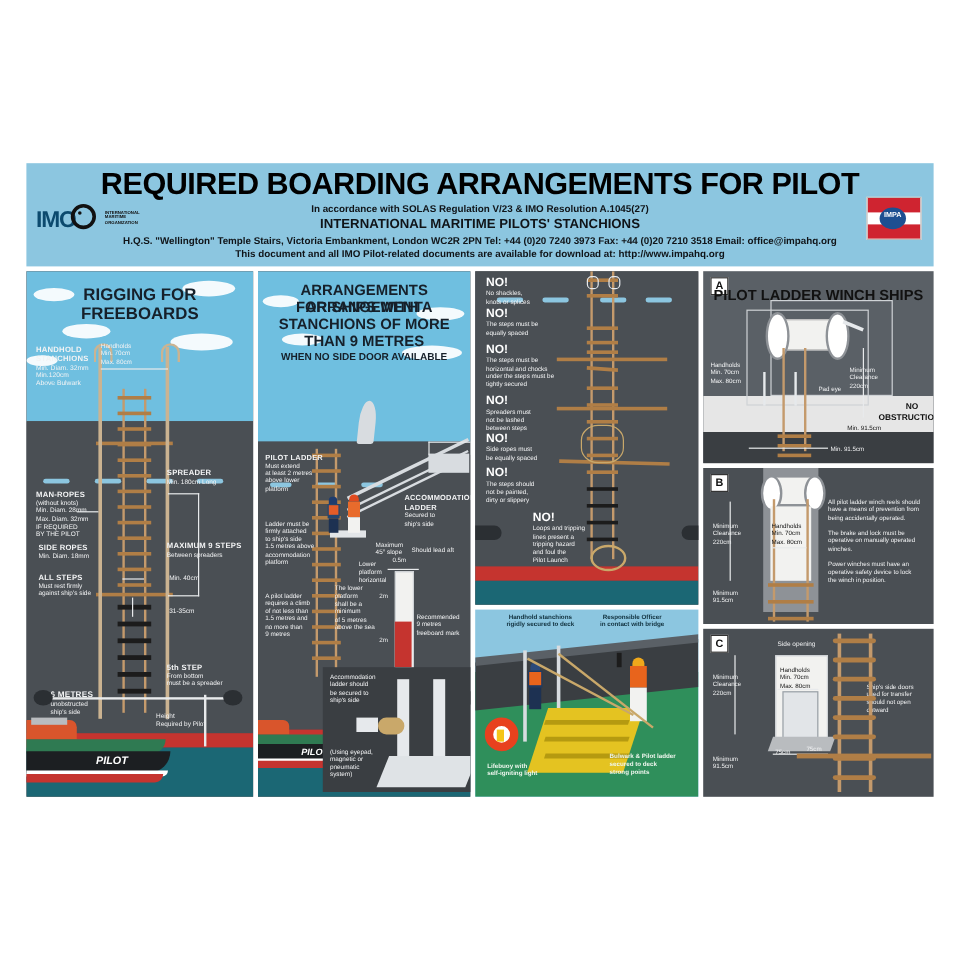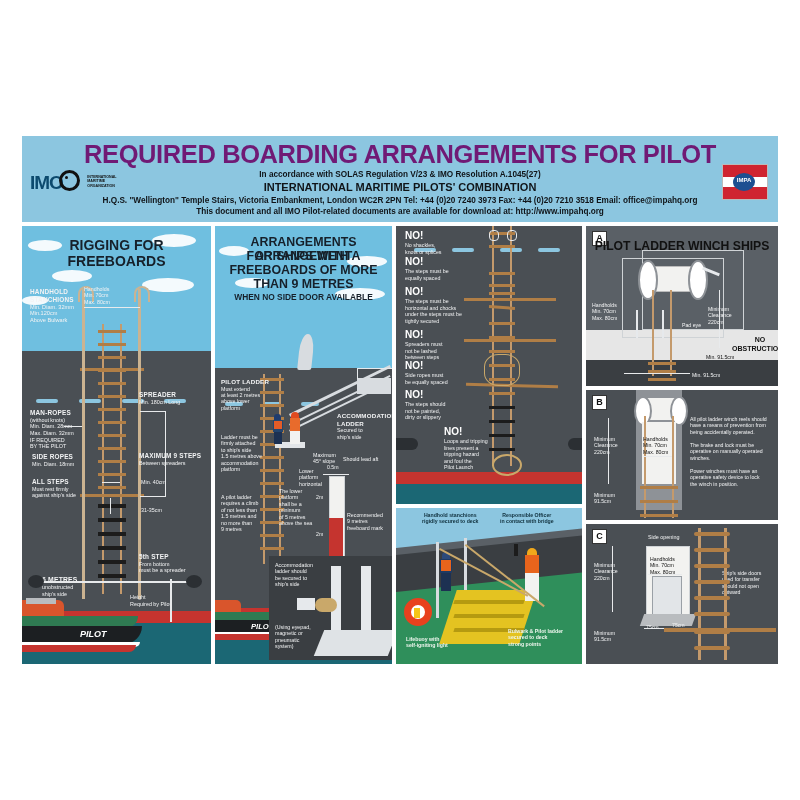--- a/index.html
+++ b/index.html
@@ -11,21 +11,21 @@
   }
   .poster{position:absolute;left:22px;top:136px;width:756px;height:528px;}
 
   
   .header{
     position:absolute;left:0;top:0;width:756px;height:86px;
     background:#8cc6e0;box-sizing:border-box;
   }
   .hdr-title{
     position:absolute;left:0;top:4px;width:756px;text-align:center;
-    font-size:25.5px;font-weight:bold;letter-spacing:-0.4px;color:#701a75;
+    font-size:25.5px;font-weight:bold;letter-spacing:-0.4px;color:#000000;
     font-family:"Liberation Sans", sans-serif;
   }
   .hdr-sub1{position:absolute;left:0;top:34px;width:756px;text-align:center;font-size:8.2px;font-weight:bold;color:#101418;}
   .hdr-sub2{position:absolute;left:0;top:45px;width:756px;text-align:center;font-size:11px;font-weight:bold;color:#101418;}
   .hdr-sub3{position:absolute;left:0;top:60px;width:756px;text-align:center;font-size:8.2px;font-weight:bold;color:#101418;}
   .hdr-sub4{position:absolute;left:0;top:71px;width:756px;text-align:center;font-size:8.2px;font-weight:bold;color:#101418;}
 
   .imo-logo{position:absolute;left:8px;top:34px;width:100px;height:26px;}
   .imo-word{font-size:19px;font-weight:bold;color:#0c4a6e;letter-spacing:-1px;font-family:"Liberation Sans",sans-serif;}
   .imo-ring{display:inline-block;width:15px;height:15px;border:3px solid #111;border-radius:50%;vertical-align:-2px;margin-left:-4px;position:relative;}
@@ -63,21 +63,21 @@
   .photo{position:absolute;overflow:hidden;}
 </style>
 </head>
 <body>
 
 <div class="poster">
 
   <div class="header">
     <div class="hdr-title">REQUIRED BOARDING ARRANGEMENTS FOR PILOT</div>
     <div class="hdr-sub1">In accordance with SOLAS Regulation V/23 &amp; IMO Resolution A.1045(27)</div>
-    <div class="hdr-sub2">INTERNATIONAL MARITIME PILOTS' COMBINATION</div>
+    <div class="hdr-sub2">INTERNATIONAL MARITIME PILOTS' STANCHIONS</div>
     <div class="hdr-sub3">H.Q.S. "Wellington" Temple Stairs, Victoria Embankment, London WC2R 2PN  Tel: +44 (0)20 7240 3973  Fax: +44 (0)20 7210 3518  Email: office@impahq.org</div>
     <div class="hdr-sub4">This document and all IMO Pilot-related documents are available for download at: http://www.impahq.org</div>
 
     <div class="imo-logo">
       <span class="imo-word">IMO</span><span class="imo-ring"></span>
       <span class="imo-sub" style="white-space:pre">INTERNATIONAL
 MARITIME
 ORGANIZATION</span>
     </div>
 
@@ -222,21 +222,21 @@
 
   <div class="panel" style="left:193px;top:90px;width:177px;height:438px;">
     <div class="sky" style="height:142px;"></div>
     <div class="cloud" style="left:4px;top:20px;width:30px;height:10px;"></div>
     <div class="cloud" style="left:132px;top:30px;width:40px;height:11px;"></div>
     <div class="cloud" style="left:20px;top:52px;width:34px;height:10px;"></div>
     <div class="cloud" style="left:120px;top:62px;width:50px;height:12px;"></div>
 
     <div class="ptitle" style="top:10px;font-size:12.4px;">ARRANGEMENTS ARRANGEMENT</div>
     <div class="ptitle" style="top:24px;font-size:12.4px;">FOR SHIPS WITH A</div>
-    <div class="ptitle" style="top:38px;font-size:12.4px;">FREEBOARDS OF MORE</div>
+    <div class="ptitle" style="top:38px;font-size:12.4px;">STANCHIONS OF MORE</div>
     <div class="ptitle" style="top:52px;font-size:12.4px;">THAN 9 METRES</div>
     <div class="ptitle" style="top:67px;font-size:8.4px;">WHEN NO SIDE DOOR AVAILABLE</div>
 
     <div class="hull" style="top:142px;width:100%;height:240px;"></div>
     <div class="redline" style="top:382px;width:100%;height:10px;"></div>
     <div class="water" style="top:392px;width:100%;height:46px;"></div>
 
     <div class="port" style="left:10px;top:176px;width:18px;height:4px;"></div>
     <div class="port" style="left:48px;top:176px;width:18px;height:4px;"></div>
     <div class="port" style="left:86px;top:176px;width:18px;height:4px;"></div>

